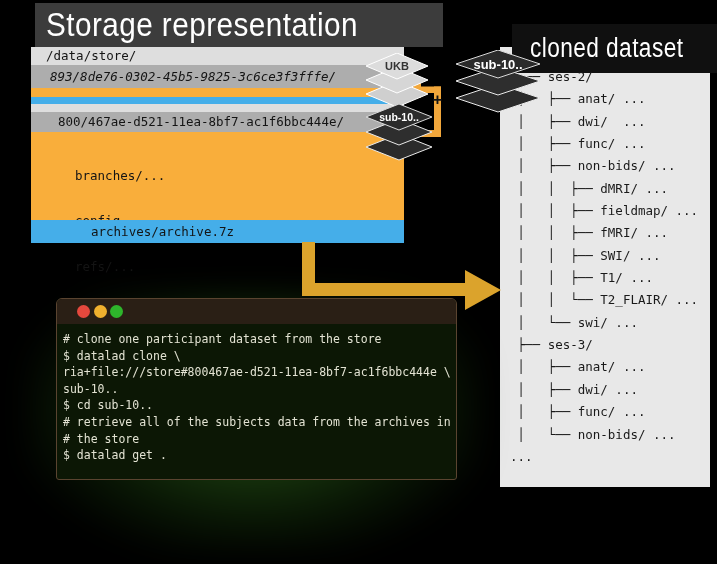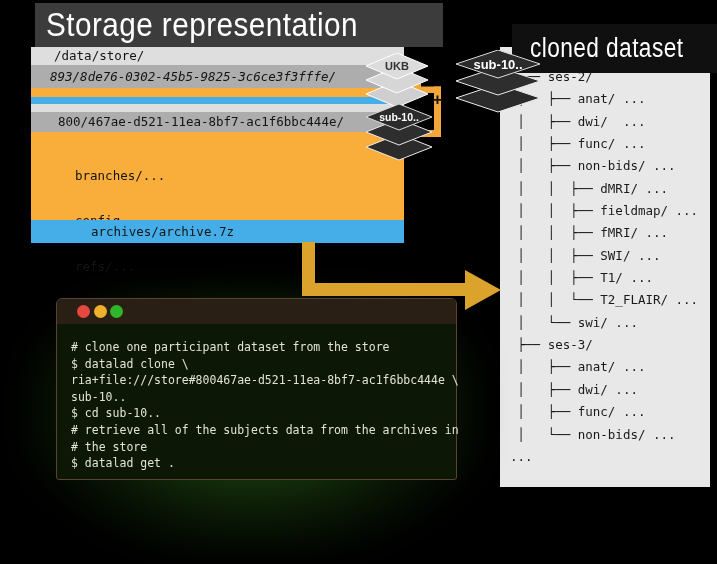--- a/index.html
+++ b/index.html
@@ -11,21 +11,21 @@
   .storage-header{left:35px;top:3px;width:408px;height:44px;background:#3C3C3C;z-index:2;
                   color:#fff;font-size:33px;line-height:44px;padding-left:11px;box-sizing:border-box;}
   .hdr-squeeze{display:inline-block;transform:scaleX(0.9);transform-origin:0 50%;letter-spacing:.5px;}
   .cloned-header{left:512px;top:3px;width:205px;height:49px;background:#101010;z-index:2;
                  color:#fff;font-size:27px;line-height:49px;padding-left:18px;box-sizing:border-box;margin-top:21px;}
   .cloned-header .hdr-squeeze{transform:scaleX(0.84);}
 
   
   .srow{position:absolute;left:31px;width:373px;box-sizing:border-box;color:#141414;
         font-family:"DejaVu Sans Mono",monospace;font-size:12.5px;z-index:1;white-space:pre;}
-  .row-root   {top:47px;height:18px;background:#DEDEDE;line-height:18px;padding-left:23px;}
+  .row-root   {top:47px;height:18px;background:#DEDEDE;line-height:18px;padding-left:15px;}
   .row-ukbhash{top:65px;height:23px;background:#ADADAD;line-height:23px;padding-left:19px;font-style:italic;}
   .row-othin  {top:88px;height:9px;background:#F9AE3B;}
   .row-bthin  {top:97px;height:7px;background:#45AEE9;}
   .row-gap    {top:104px;height:8px;background:#DEDEDE;}
   .row-subhash{top:112px;height:20px;background:#ADADAD;line-height:20px;padding-left:27px;}
   .row-contents{top:132px;height:88px;background:#F9AE3B;padding:6px 0 0 44px;}
   .row-contents div{line-height:15.3px;}
   .row-archive{top:220px;height:23px;background:#45AEE9;line-height:23px;padding-left:60px;}
 
   
@@ -37,21 +37,21 @@
   .terminal-glow{left:26px;top:292px;width:455px;height:260px;border-radius:60px;z-index:2;
      background:radial-gradient(ellipse at 50% 45%, rgba(42,92,24,0.95) 0%, rgba(16,40,8,0.55) 55%, rgba(0,0,0,0) 78%);
      filter:blur(14px);}
   .terminal{left:56px;top:298px;width:401px;height:182px;z-index:3;background:#0C1705;
             border:1px solid #5A4430;border-radius:6px 6px 3px 3px;box-sizing:border-box;}
   .titlebar{position:relative;height:25px;background:#2A1F15;border-radius:5px 5px 0 0;}
   .dot{position:absolute;top:6px;width:13px;height:13px;border-radius:50%;}
   .dot-red{left:20px;background:#E5483D;}
   .dot-yellow{left:36.5px;background:#EFB02E;}
   .dot-green{left:53px;background:#2EB52B;}
-  .term-pre{margin:8px;padding:7px 3px 0 6px;color:#E3E3D3;
+  .term-pre{margin:0;padding:7px 3px 0 6px;color:#E3E3D3;
             font-family:"DejaVu Sans Mono",monospace;font-size:11.5px;line-height:16.6px;}
 
   
   .svg-stack{z-index:5;}
   .svg-connector{z-index:4;}
   .svg-arrow{z-index:4;}
   svg text{font-family:"Liberation Sans",sans-serif;font-weight:bold;}
 </style>
 </head>
 <body>

